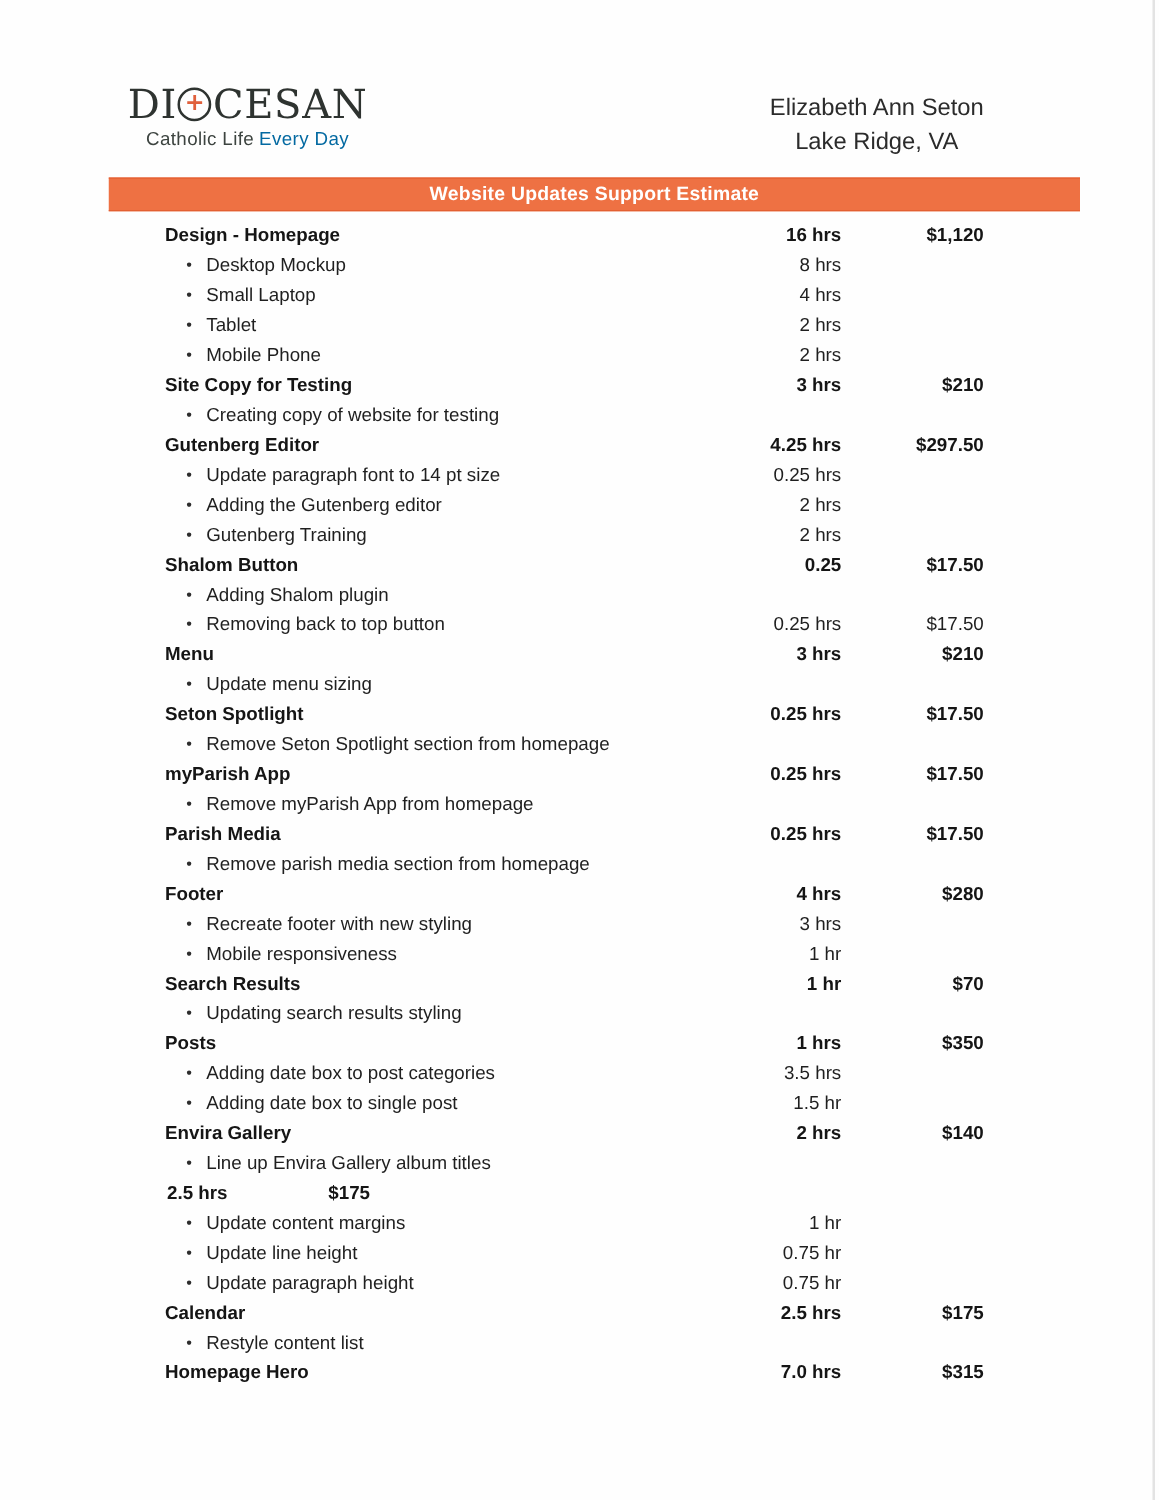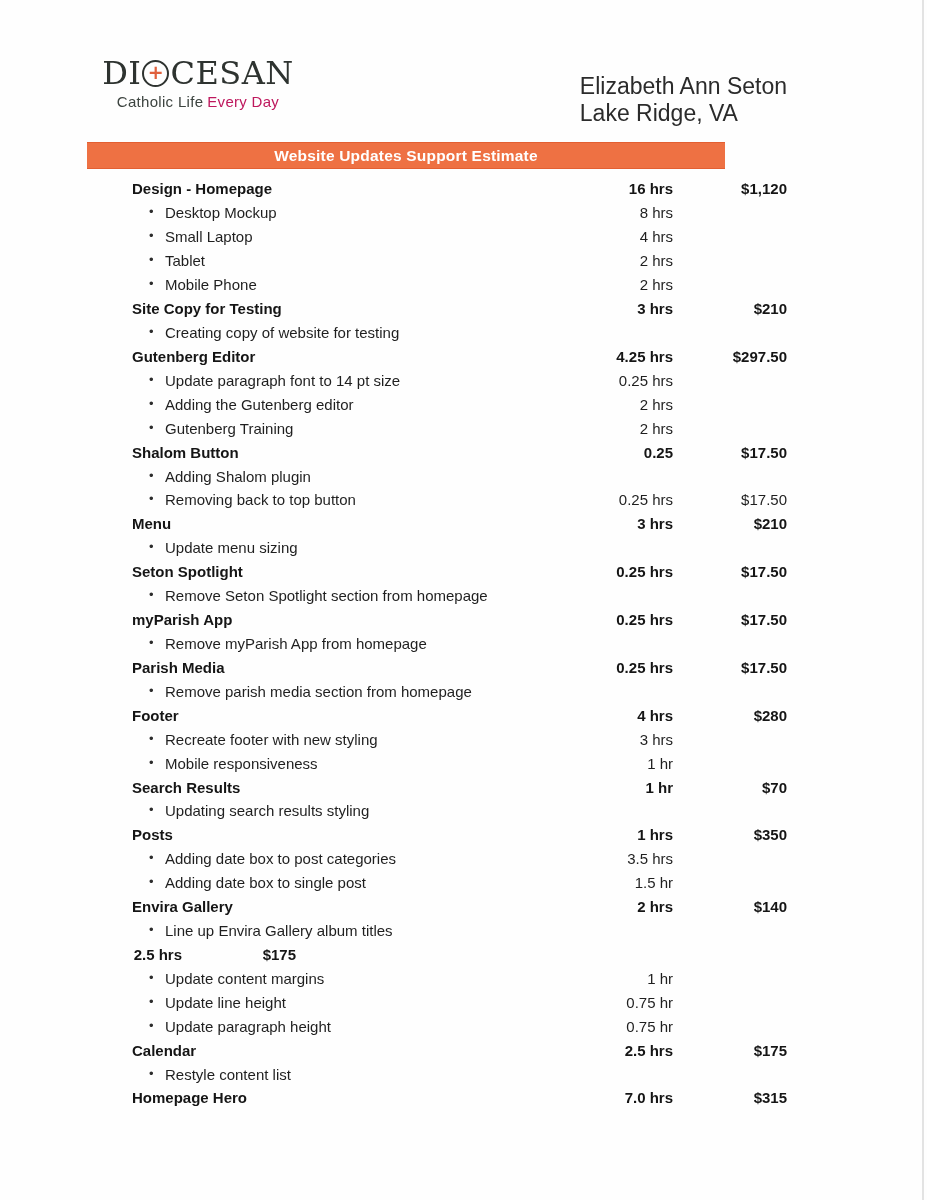--- a/index.html
+++ b/index.html
@@ -23,21 +23,21 @@
     right: 3px;
     width: 2px;
     background: #dadada;
     opacity: 0.75;
   }
 
   
   .logo {
     position: absolute;
     left: 100px;
-    top: 56px;
+    top: 66px;
     width: 196px;
     text-align: center;
   }
   .logo-word {
     display: flex;
     align-items: center;
     justify-content: center;
     font-family: "DejaVu Serif", serif;
     font-size: 32px;
     color: #2e3330;
@@ -67,41 +67,41 @@
   }
   .logo-tagline {
     margin-top: 3px;
     font-size: 15px;
     letter-spacing: 0.3px;
     color: #3d4440;
     white-space: nowrap;
     font-weight: 500;
   }
   .logo-tagline .orange {
-    color: #be185d;
+    color: #0369a1;
     margin-left: 4px;
   }
 
   
   .client {
     position: absolute;
     top: 73px;
     right: 140px;
-    text-align: left;
-    font-size: 23px;
+    text-align: center;
+    font-size: 19px;
     line-height: 27px;
     color: #2b2b2b;
   }
 
   
   .banner {
     position: absolute;
     left: 87px;
     top: 142px;
-    width: 638px;
+    width: 777px;
     height: 27px;
     background: #ee7143;
     border-top: 1px solid #e35f32;
     border-bottom: 1px solid #e35f32;
     box-sizing: border-box;
     display: flex;
     align-items: center;
     justify-content: center;
   }
   .banner-title {

